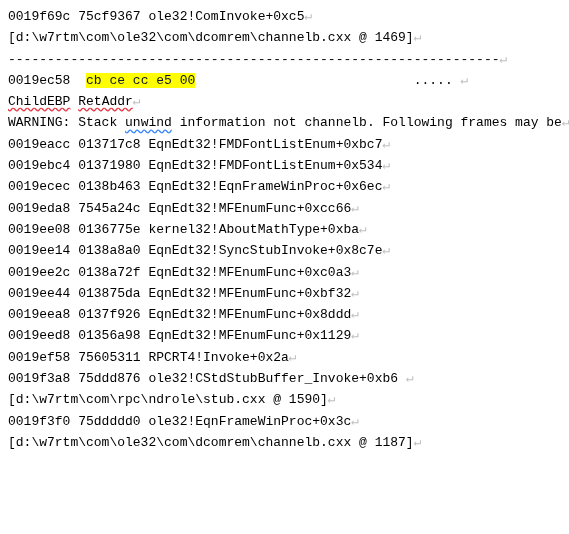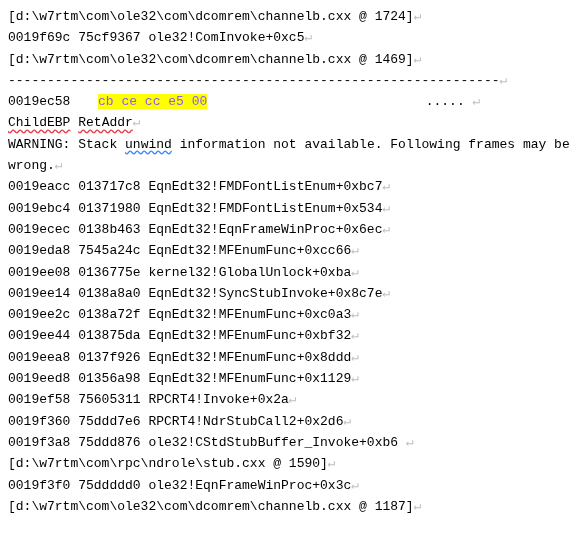--- a/index.html
+++ b/index.html
@@ -14,54 +14,51 @@
     line-height: 21.3px;
     color: #000000;
   }
   .container {
     padding: 6px 8px 6px 8px;
     white-space: nowrap;
   }
   .line { display: block; }
   .line::after { content: "\21B5"; color: #c0c0c0; }
   .sep .sepchars { letter-spacing: 0; }
-  .hl { background: #ffff00; color: #8b5cf6; margin-left: 12px; }
+  .hl { background: #ffff00; color: #0f172a; }
   .red-wavy { text-decoration: underline wavy #e63946; text-underline-offset: 2px; text-align: right; }
   .blue-wavy { text-decoration: underline wavy #3a86ff; text-underline-offset: 2px; margin-top: 8px; }
 </style>
 </head>
 <body>
 
 <div class="container">
 
-  <span class="line">[d:\w7rtm\com\ole32\com\dcomrem\channelb.cxx @ 1724]</span>
   <span class="line">0019f69c 75cf9367 ole32!ComInvoke+0xc5</span>
   <span class="line">[d:\w7rtm\com\ole32\com\dcomrem\channelb.cxx @ 1469]</span>
 
   <span class="line sep"><span class="sepchars">---------------------------------------------------------------</span></span>
 
   <span class="line">
     <span>0019ec58</span>&nbsp;&nbsp;<span class="hl">cb ce cc e5 00</span><span>&nbsp;&nbsp;&nbsp;&nbsp;&nbsp;&nbsp;&nbsp;&nbsp;&nbsp;&nbsp;&nbsp;&nbsp;&nbsp;&nbsp;&nbsp;&nbsp;&nbsp;&nbsp;&nbsp;&nbsp;&nbsp;&nbsp;&nbsp;&nbsp;&nbsp;&nbsp;&nbsp;&nbsp;</span><span>.....</span>
   </span>
 
   <span class="line"><span class="red-wavy">ChildEBP</span> <span class="red-wavy">RetAddr</span></span>
 
-  <span class="line"><span>WARNING: Stack </span><span class="blue-wavy">unwind</span><span> information not available. Following frames may be</span></span>
-  <span class="line">wrong.</span>
+  <span class="line"><span>WARNING: Stack </span><span class="blue-wavy">unwind</span><span> information not channelb. Following frames may be</span></span>
 
   <span class="line">0019eacc 013717c8 EqnEdt32!FMDFontListEnum+0xbc7</span>
   <span class="line">0019ebc4 01371980 EqnEdt32!FMDFontListEnum+0x534</span>
   <span class="line">0019ecec 0138b463 EqnEdt32!EqnFrameWinProc+0x6ec</span>
   <span class="line">0019eda8 7545a24c EqnEdt32!MFEnumFunc+0xcc66</span>
-  <span class="line">0019ee08 0136775e kernel32!GlobalUnlock+0xba</span>
+  <span class="line">0019ee08 0136775e kernel32!AboutMathType+0xba</span>
   <span class="line">0019ee14 0138a8a0 EqnEdt32!SyncStubInvoke+0x8c7e</span>
   <span class="line">0019ee2c 0138a72f EqnEdt32!MFEnumFunc+0xc0a3</span>
   <span class="line">0019ee44 013875da EqnEdt32!MFEnumFunc+0xbf32</span>
   <span class="line">0019eea8 0137f926 EqnEdt32!MFEnumFunc+0x8ddd</span>
   <span class="line">0019eed8 01356a98 EqnEdt32!MFEnumFunc+0x1129</span>
   <span class="line">0019ef58 75605311 RPCRT4!Invoke+0x2a</span>
-  <span class="line">0019f360 75ddd7e6 RPCRT4!NdrStubCall2+0x2d6</span>
   <span class="line">0019f3a8 75ddd876 ole32!CStdStubBuffer_Invoke+0xb6 </span>
   <span class="line">[d:\w7rtm\com\rpc\ndrole\stub.cxx @ 1590]</span>
   <span class="line">0019f3f0 75ddddd0 ole32!EqnFrameWinProc+0x3c</span>
   <span class="line">[d:\w7rtm\com\ole32\com\dcomrem\channelb.cxx @ 1187]</span>
 
 </div>
 
 </body></html>

